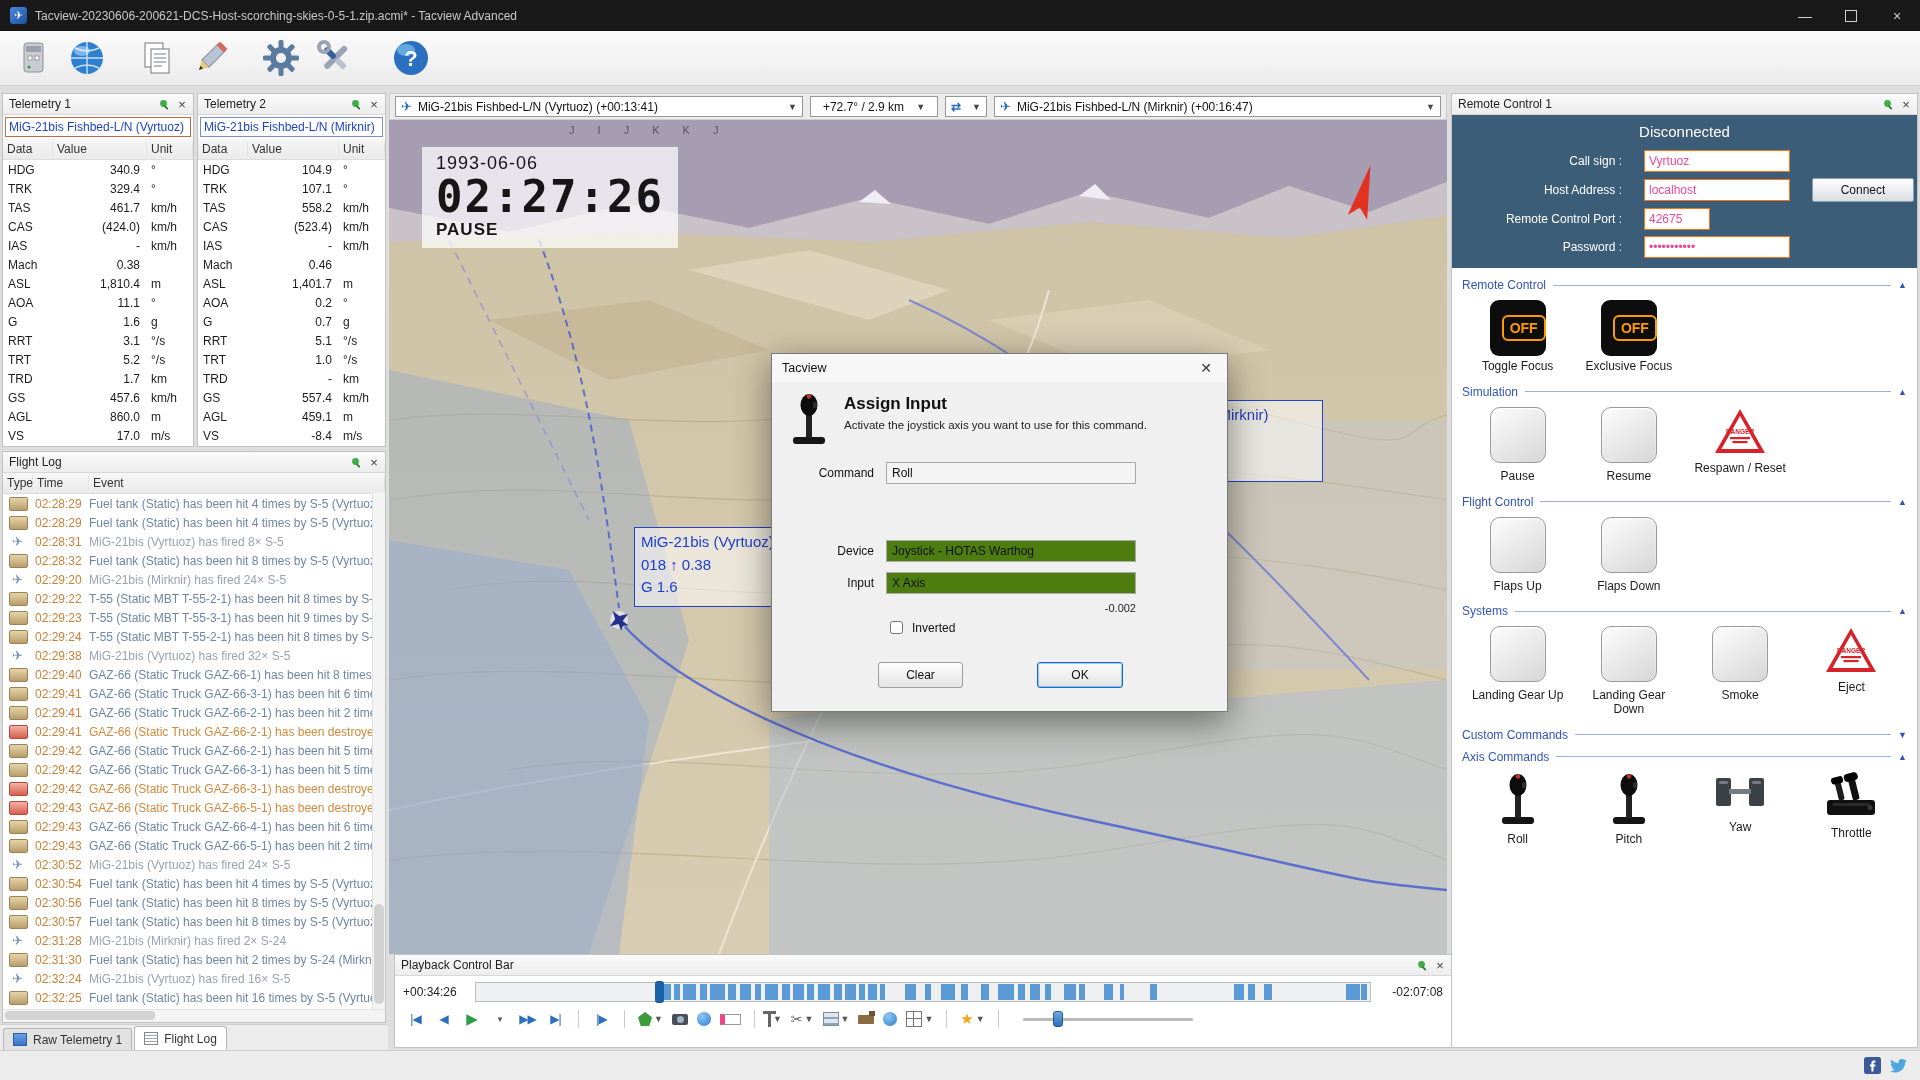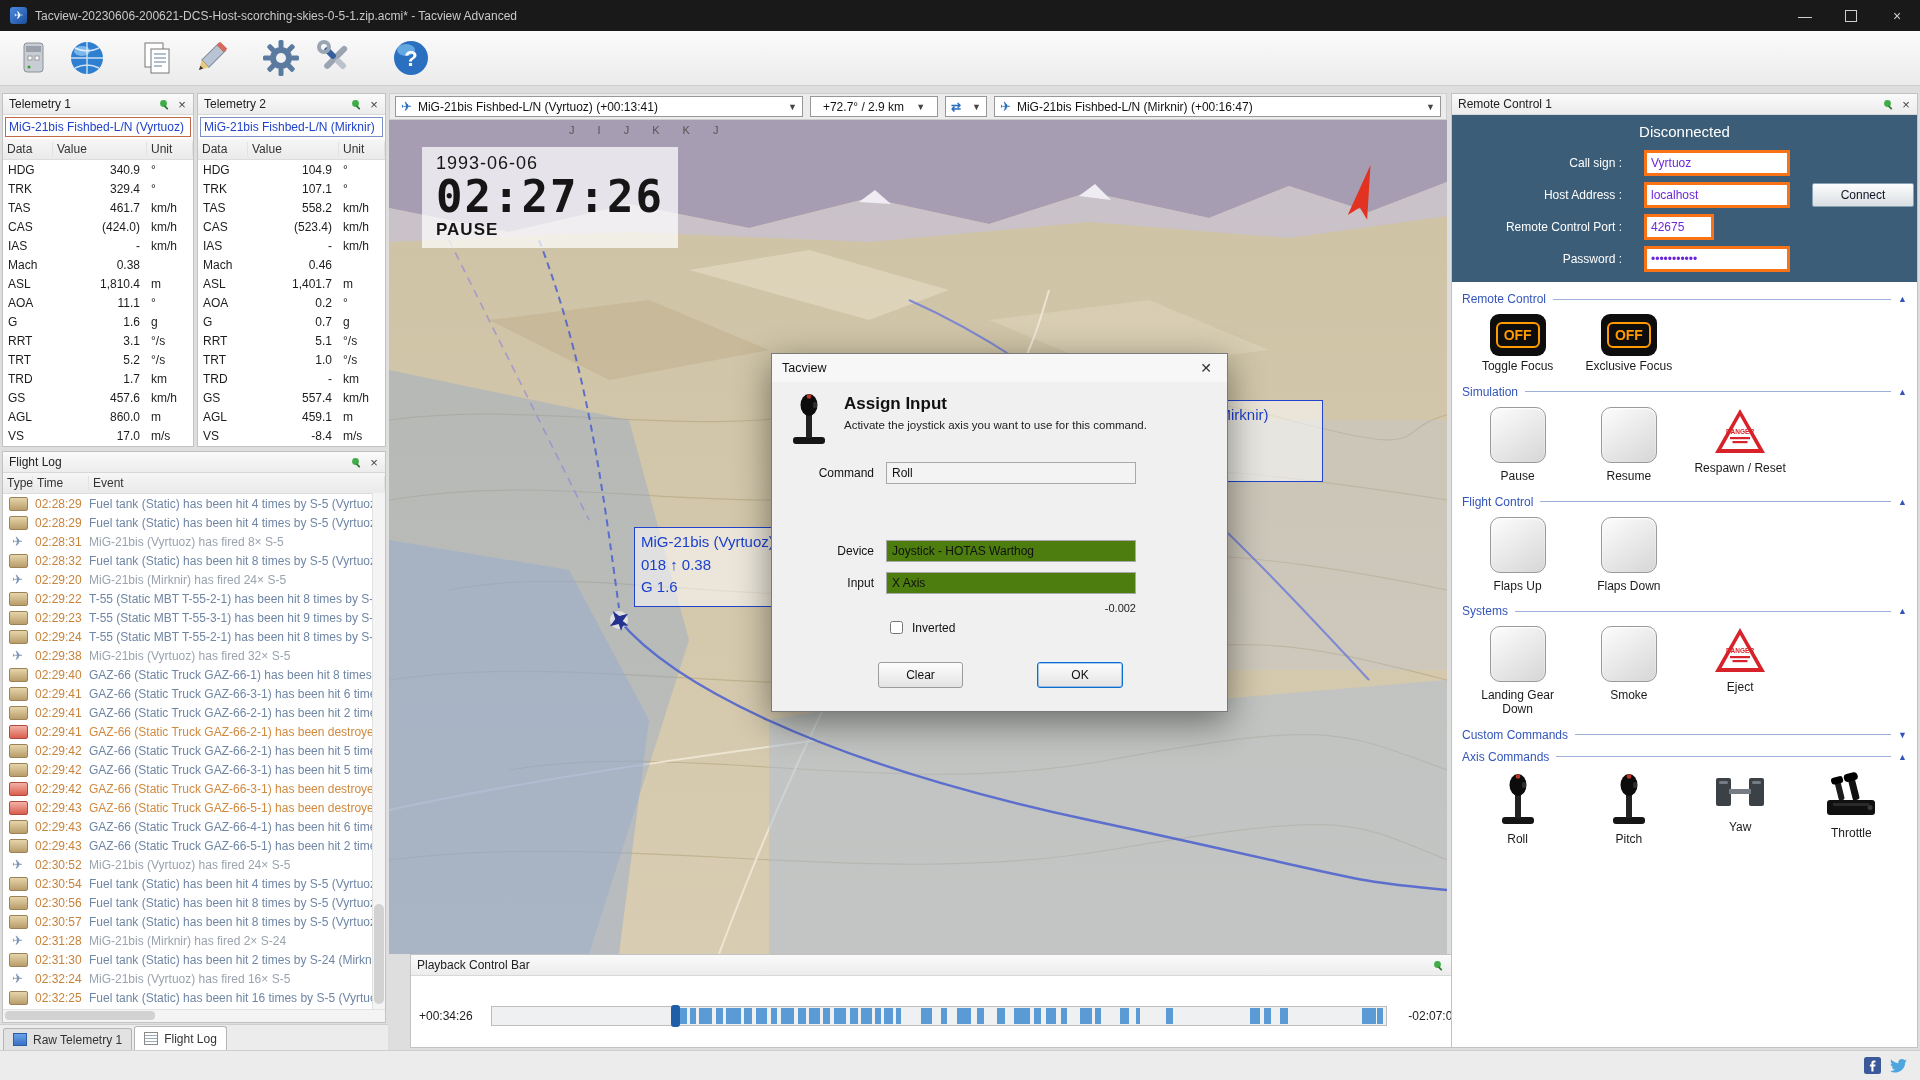--- a/index.html
+++ b/index.html
@@ -160,36 +160,36 @@
   .speed-slider{width:170px;height:20px;position:relative;margin-left:14px;}
   .ss-track{position:absolute;left:0;right:0;top:9px;height:3px;background:#bbb;border-radius:2px;}
   .ss-handle{position:absolute;left:18%;top:2px;width:10px;height:16px;border-radius:3px;
              background:linear-gradient(#6ea7e0,#2f6fb8);border:1px solid #235a96;box-sizing:border-box;}
 
   
   .rc-blue{background:#3b5d78;padding:6px 12px 10px;color:#fff;}
   .rc-status{text-align:center;font-size:15px;margin:2px 0 10px;}
   .rc-row{display:grid;grid-template-columns:158px 146px 1fr;align-items:center;margin-bottom:6px;gap:22px;}
   .rc-lab{text-align:right;font-size:12px;color:#fff;}
-  .rc-input{height:20px;background:#fff;border:3px solid #f97316;font-size:12px;padding:0 4px;color:#6d28d9;
+  .rc-input{height:20px;background:#fff;border:1px solid #f97316;font-size:12px;padding:0 4px;color:#ec4899;
             box-sizing:content-box;font-family:"Liberation Sans",sans-serif;}
   .rc-input.small{width:56px;}
   .connect{width:102px;height:24px;background:linear-gradient(#fdfdfd,#d9dee3);border:1px solid #8aa0b4;
            font-size:12px;color:#112;justify-self:start;border-radius:2px;}
   .rc-sections{flex:1;padding:2px 10px;overflow:hidden;}
   .sec-head{display:flex;align-items:center;gap:7px;margin:8px 0 5px;}
   .sec-title{color:#3355bb;font-size:12px;white-space:nowrap;}
   .sec-line{flex:1;height:1px;background:#9db0d8;}
   .sec-chev{color:#3355bb;font-size:9px;}
   .sec-grid{display:grid;grid-template-columns:repeat(4,1fr);}
   .rc-btn{display:flex;flex-direction:column;align-items:center;gap:4px;padding:3px 0;cursor:pointer;}
   .rc-label{font-size:12px;color:#1b1b1b;text-align:center;line-height:1.15;max-width:102px;}
   .ico-blank{width:54px;height:54px;border-radius:10px;border:1px solid #9a9a9a;
              background:linear-gradient(145deg,#fdfdfd,#d6d6d6);box-shadow:inset 0 1px 2px #fff;display:inline-block;}
-  .ico-off{width:56px;height:42px;border-radius:9px;background:#0d0d0d;display:flex;align-items:center;justify-content:center;}
+  .ico-off{width:56px;height:56px;border-radius:9px;background:#0d0d0d;display:flex;align-items:center;justify-content:flex-end;}
   .off-txt{color:#ff9a00;font-weight:bold;font-size:14px;border:2px solid #ff9a00;border-radius:6px;padding:3px 6px;}
 </style>
 </head>
 <body>
 
 <div id="app">
 
   <div class="titlebar">
     <span class="app-ico">✈</span>
     <span class="tb-title">Tacview-20230606-200621-DCS-Host-scorching-skies-0-5-1.zip.acmi* - Tacview Advanced</span>
@@ -718,21 +718,21 @@
       <div>022 ↑ 0.46</div>
     </div>
 
     <svg class="north" width="44" height="70">
       <g transform="rotate(14 22 35)">
           <polygon points="22,4 32,58 22,48 12,58" fill="#e23222"></polygon>
         </g>
     </svg>
   </div>
 
-  <div class="panel" style="left:410px;top:954px;width:1058px;height:94px;gap:24px;">
+  <div class="panel" style="left:394px;top:954px;width:1058px;height:94px;">
     <div class="phead">
       <span>Playback Control Bar</span>
         <span class="sp"></span>
       <svg class="pin-ico" width="11" height="11">
           <circle cx="4.5" cy="4.5" r="3.4" fill="#3fae49"></circle>
           <rect x="6" y="6" width="5" height="1.8" rx=".9" transform="rotate(45 6 6)" fill="#2c7b34"></rect>
         </svg>
       <span class="close-ico">×</span>
     </div>
     <div class="pb-timerow">
@@ -898,20 +898,24 @@
             <span><span class="ico-blank"></span></span>
             <div class="rc-label">Flaps Down</div>
           </div>
         </div>
         <div class="sec-head">
           <span class="sec-title">Systems</span>
           <span class="sec-line"></span>
           <span class="sec-chev">▲</span>
         </div>
         <div class="sec-grid">
+          <div class="rc-btn">
+            <span><span class="ico-blank"></span></span>
+            <div class="rc-label">Landing Gear Up</div>
+          </div>
           <div class="rc-btn">
             <span><span class="ico-blank"></span></span>
             <div class="rc-label">Landing Gear Down</div>
           </div>
           <div class="rc-btn">
             <span><span class="ico-blank"></span></span>
             <div class="rc-label">Smoke</div>
           </div>
           <div class="rc-btn">
             <span><svg width="54" height="48" viewBox="0 0 54 48">

